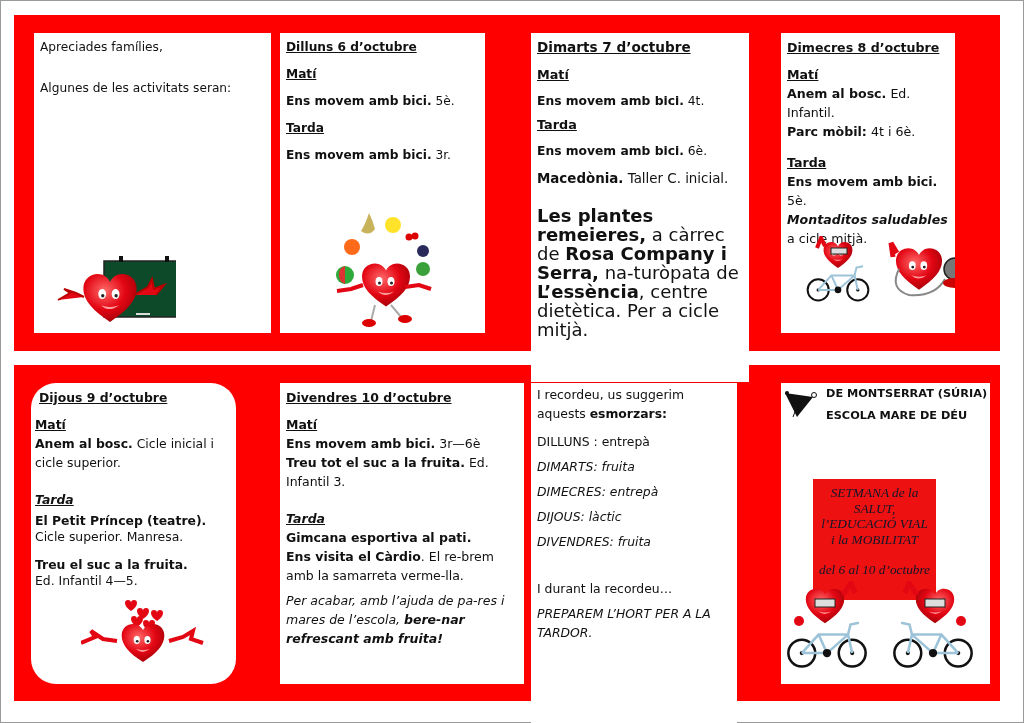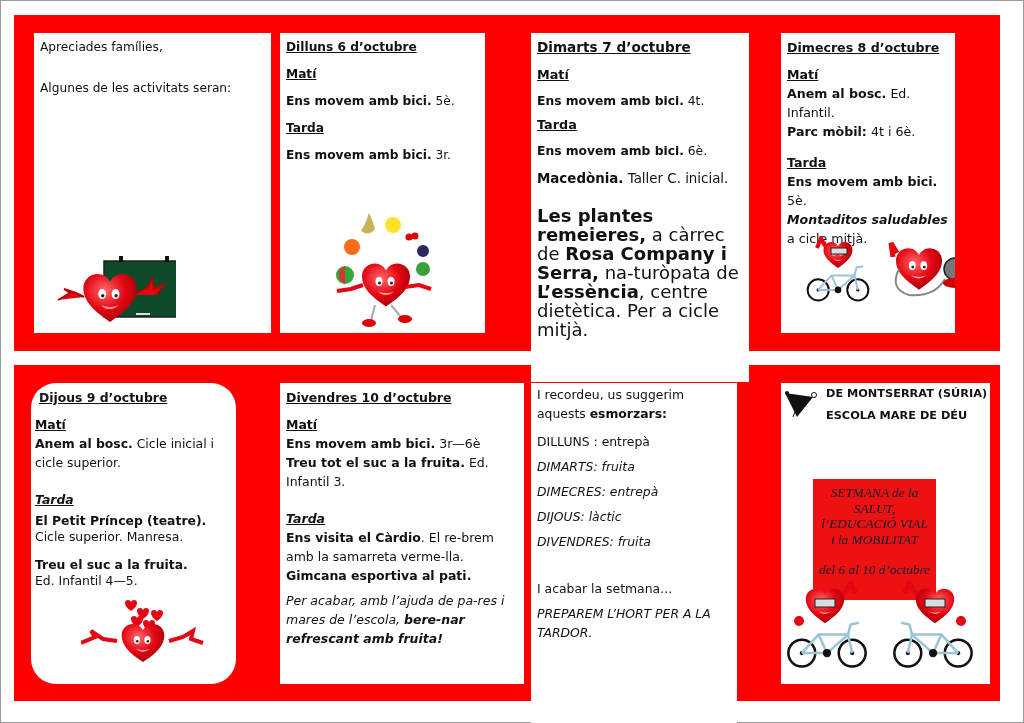--- a/index.html
+++ b/index.html
@@ -185,34 +185,34 @@
 </div>
 
 <div class="panel p6" style="font-size:12.5px">
   <p class="h">Divendres 10 d’octubre</p>
   <div class="gap8"></div>
   <p class="h">Matí</p>
   <p><span class="b">Ens movem amb bici.</span><span> 3r—6è</span></p>
   <p><span class="b">Treu tot el suc a la fruita.</span><span> Ed. Infantil 3.</span></p>
   <div class="gap12"></div>
   <p class="h mt6">Tarda</p>
+  <p><span class="b">Gimcana esportiva al pati.</span><span></span></p>
   <p><span class="b">Ens visita el Càrdio</span><span>. El re-brem amb la samarreta verme-lla.</span></p>
-  <p><span class="b">Gimcana esportiva al pati.</span><span></span></p>
   <p class="mt6"><span>Per acabar, amb l’ajuda de pa-res i mares de l’escola,  </span><span class="b">bere-nar refrescant amb fruita!</span></p>
 </div>
 
 <div class="panel p7" style="font-size:12.4px;padding-top:2px">
   <p><span>I recordeu, us suggerim aquests  </span><span class="b">esmorzars:</span></p>
   <p class="mt9">DILLUNS : entrepà</p>
   <p class="mt6">DIMARTS: fruita</p>
   <p class="mt6">DIMECRES: entrepà</p>
   <p class="mt6">DIJOUS: làctic</p>
   <p class="mt6">DIVENDRES: fruita</p>
   <div style="height:28px"></div>
-  <p>I acabar la setmana…</p>
+  <p>I durant la recordeu…</p>
   <p class="mt6">PREPAREM L’HORT PER A LA TARDOR.</p>
 </div>
 
 <div class="panel p8" style="padding:0">
   <svg class="illus" style="left:2px;top:4px" width="38" height="34" viewBox="0 0 38 34">
     <path d="M2 6 L30 10 L14 30 Z" fill="#111"></path>
     <path d="M2 6 L16 14 L10 30" stroke="#111" fill="none"></path>
     <circle cx="4" cy="6" r="2" fill="#111"></circle>
       <circle cx="31" cy="8" r="2.5" fill="none" stroke="#111"></circle>
   </svg>

